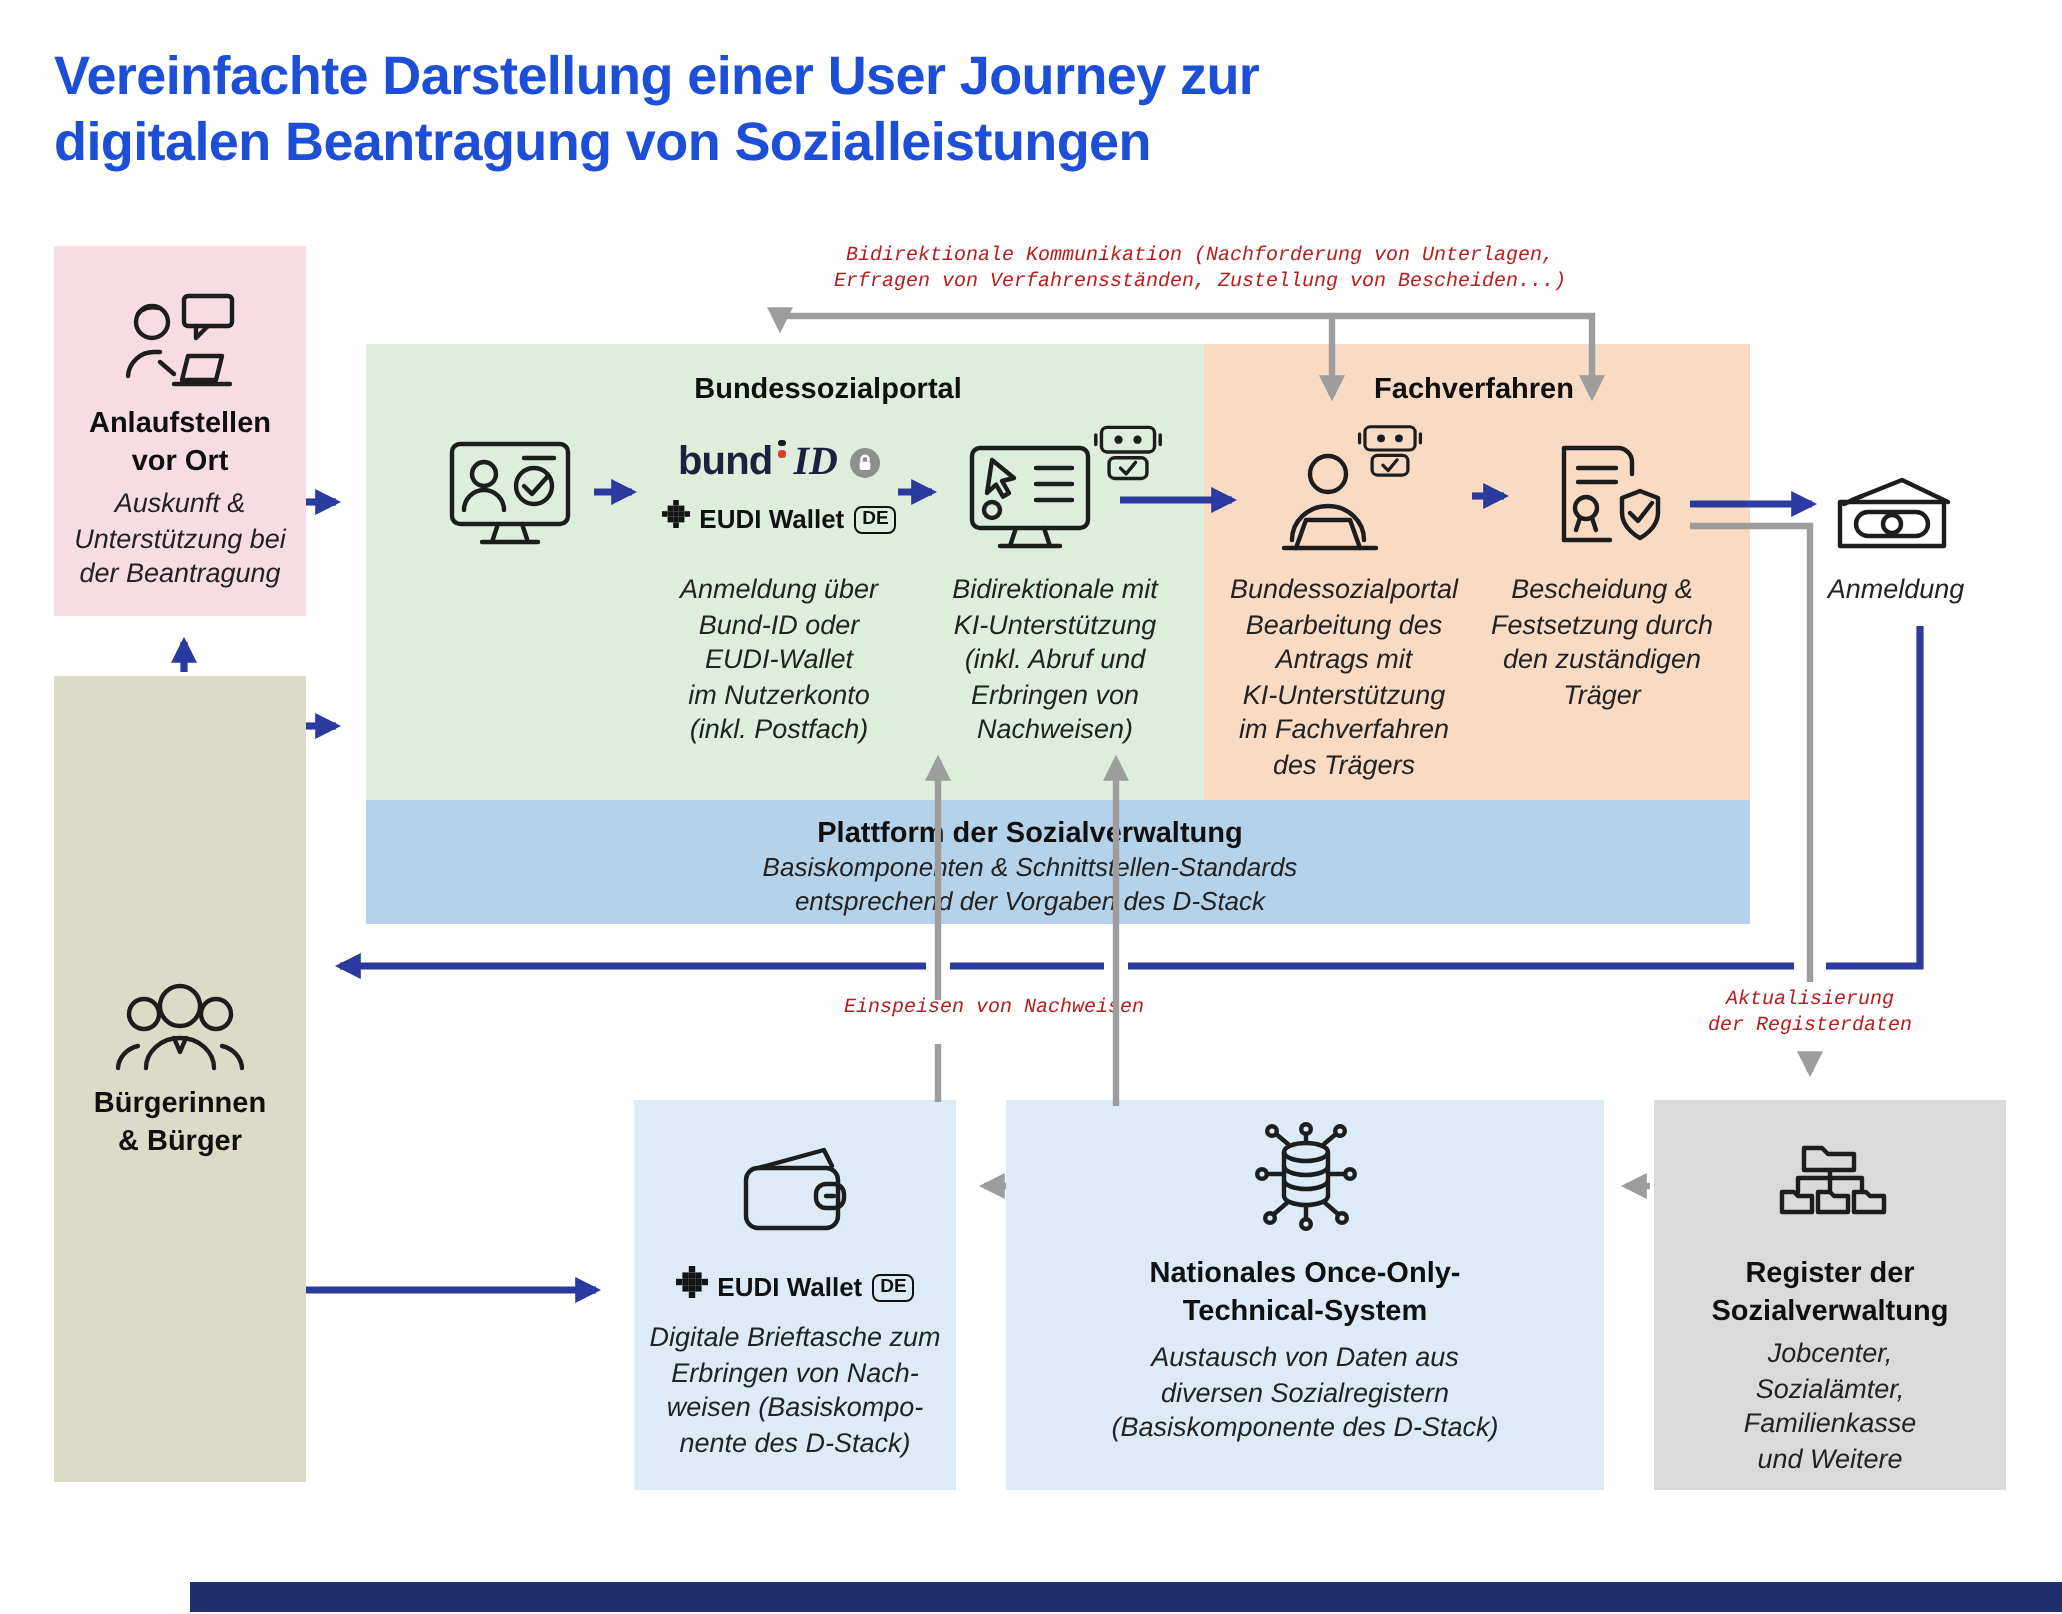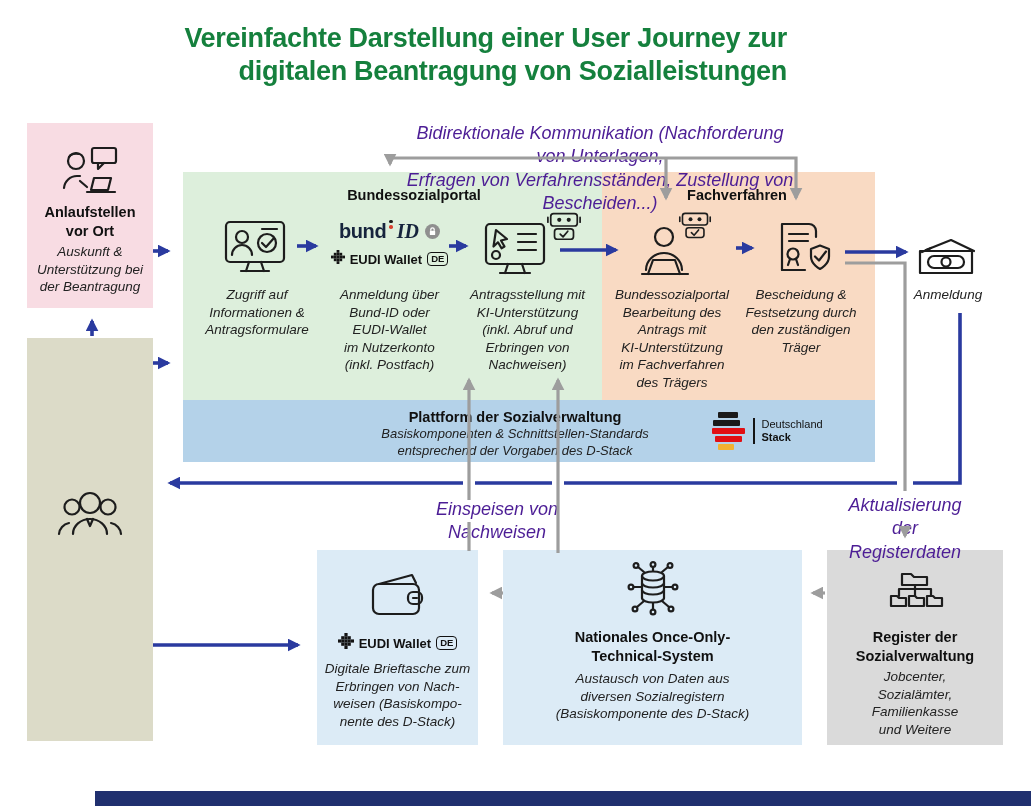--- a/index.html
+++ b/index.html
@@ -1,31 +1,31 @@
 <!DOCTYPE html>
 <html><head>
 <meta charset="utf-8">
 <style>
   html,body{margin:0;padding:0;background:#fff;}
   .canvas{position:relative;width:1031px;height:807px;background:#fff;overflow:hidden;
           font-family:"Liberation Sans","DejaVu Sans",sans-serif;color:#141414;}
   .abs{position:absolute;}
   .pre{white-space:pre-line;}
-  .page-title{font-size:27px;font-weight:700;line-height:1.22;letter-spacing:-0.3px;color:#15803d;text-align:right;}
+  .page-title{font-size:27px;font-weight:700;line-height:1.22;letter-spacing:-0.3px;color:#1d4ed8;}
   .box{position:absolute;}
   .bg-pink{background:#f8dce3;}
   .bg-beige{background:#dcdbc8;}
   .bg-green{background:#ddefdc;}
   .bg-orange{background:#f9dac3;}
   .bg-band{background:#b4d2e9;}
   .bg-lblue{background:#dcebf6;}
   .bg-gray{background:#dadada;}
   .box-title{font-weight:700;font-size:14.5px;line-height:1.28;text-align:center;color:#101010;}
   .desc{font-style:italic;font-size:13.5px;line-height:1.3;text-align:center;color:#222;}
-  .annotation{font-style:italic;font-size:18px;line-height:1.3;text-align:center;color:#4c1d95;}
+  .annotation{font-style:italic;font-size:10px;line-height:1.3;text-align:center;color:#b91c1c;font-family:Liberation Mono, monospace;}
   .icon-wrap{display:flex;justify-content:center;align-items:flex-end;}
   .lineart{stroke:#1d1d1d;fill:none;stroke-width:2.2;stroke-linecap:round;stroke-linejoin:round;}
   .lineart-thin{stroke:#1d1d1d;fill:none;stroke-width:1.8;stroke-linecap:round;stroke-linejoin:round;}
   .overlay{position:absolute;left:0;top:0;width:1031px;height:807px;pointer-events:none;}
   
   .bundid-row{display:flex;align-items:center;justify-content:center;gap:2px;}
   .bund{font-weight:700;font-size:20px;color:#16243d;letter-spacing:-0.4px;}
   .bid{font-family:"Liberation Serif","DejaVu Serif",serif;font-style:italic;font-weight:700;
        font-size:20px;color:#16243d;margin-left:2px;}
   .bundid-dots{display:flex;flex-direction:column;gap:2px;margin:-14px 0 0 1px;}
@@ -89,38 +89,37 @@
     <svg class="lineart" width="66" height="46" viewBox="0 0 66 46">
       <circle cx="15" cy="17" r="7.5"></circle>
       <path d="M2,44 a13,12 0 0 1 10,-11"></path>
       <circle cx="51" cy="17" r="7.5"></circle>
       <path d="M64,44 a13,12 0 0 0 -10,-11"></path>
       <circle cx="33" cy="13" r="10"></circle>
       <path d="M16,44 a17,15 0 0 1 34,0"></path>
       <path d="M30,29 l3,7 l3,-7"></path>
     </svg>
   </div>
+  <div class="abs box-title pre" style="left:27px;top:543px;width:126px;">Bürgerinnen
+&amp; Bürger</div>
 
   <div class="abs box-title" style="left:320px;top:186px;width:140px;margin-left:24px;">Bundessozialportal</div>
   <div class="abs box-title" style="left:667px;top:186px;width:140px;">Fachverfahren</div>
 
   <div class="abs icon-wrap" style="left:194px;top:214px;width:126px;height:62px;">
     <svg class="lineart" width="66" height="56" viewBox="0 0 66 56">
       <rect x="2" y="2" width="58" height="40" rx="4"></rect>
       <circle cx="18" cy="17" r="6"></circle>
       <path d="M8,35 a10,10 0 0 1 20,0"></path>
       <circle cx="43" cy="23" r="9"></circle>
       <path d="M38,23 l4,4 l8,-9"></path>
       <path d="M38,9 h15"></path>
       <path d="M25,42 l-3,9 M37,42 l3,9 M17,51 h28"></path>
     </svg>
   </div>
-  <div class="abs desc pre" style="left:194px;top:286px;width:126px;">Zugriff auf
-Informationen &amp;
-Antragsformulare</div>
 
   <div class="abs bundid-row" style="left:326px;top:216px;width:127px;height:30px;">
     <span class="bund">bund</span>
     <span class="bundid-dots">
         <i class="dot dk"></i>
         <i class="dot rd"></i>
       </span>
     <span class="bid">ID</span>
     <span class="lock-badge">
       <svg width="15" height="15" viewBox="0 0 14 14">
@@ -167,21 +166,21 @@
     </svg>
     <svg class="lineart-thin" width="36" height="32" viewBox="0 0 38 32" style="position:absolute;left:82px;top:18px;">
       <rect x="5" y="3" width="28" height="13" rx="3"></rect>
       <circle cx="14" cy="9.5" r="2.2" fill="#1d1d1d" stroke="none"></circle>
       <circle cx="24" cy="9.5" r="2.2" fill="#1d1d1d" stroke="none"></circle>
       <path d="M2,7 v5 M36,7 v5"></path>
       <rect x="9" y="19" width="20" height="11" rx="3"></rect>
       <path d="M15,24.5 l3,3 l5,-6"></path>
     </svg>
   </div>
-  <div class="abs desc pre" style="left:462px;top:286px;width:131px;">Antragsstellung mit
+  <div class="abs desc pre" style="left:462px;top:286px;width:131px;">Bidirektionale mit
 KI-Unterstützung
 (inkl. Abruf und
 Erbringen von
 Nachweisen)</div>
 
   <div class="abs" style="left:608px;top:192px;width:128px;height:84px;">
     <svg class="lineart" width="58" height="50" viewBox="0 0 58 50" style="position:absolute;left:28px;top:34px;">
       <circle cx="28" cy="11" r="9"></circle>
       <path d="M10,44 a18,17 0 0 1 36,0"></path>
       <path d="M12,48 l5,-14 h22 l5,14"></path>
@@ -226,34 +225,20 @@
       <rect x="2" y="15" width="52" height="22"></rect>
       <rect x="10" y="20" width="36" height="12" rx="6"></rect>
       <circle cx="28" cy="26" r="4.5"></circle>
     </svg>
   </div>
   <div class="abs desc" style="left:893px;top:286px;width:110px;">Anmeldung</div>
 
   <div class="abs box-title" style="left:330px;top:408px;width:370px;">Plattform der Sozialverwaltung</div>
   <div class="abs desc pre" style="left:330px;top:426px;width:370px;font-size:13px;">Basiskomponenten &amp; Schnittstellen-Standards
 entsprechend der Vorgaben des D-Stack</div>
-  <div class="abs dstack" style="left:712px;top:412px;">
-    <div class="dstack-bars">
-      <i style="background:#1a1a1a;width:20px;margin-left:6px;"></i>
-      <i style="background:#1a1a1a;width:27px;margin-left:1px;"></i>
-      <i style="background:#e10f14;width:33px;"></i>
-      <i style="background:#e10f14;width:27px;margin-left:3px;"></i>
-      <i style="background:#f2b231;width:16px;margin-left:6px;"></i>
-    </div>
-    <div class="dstack-divider"></div>
-    <div class="dstack-text">
-      <div>Deutschland</div>
-      <div class="b">Stack</div>
-    </div>
-  </div>
 
   <div class="abs annotation" style="left:407px;top:498px;width:180px;">Einspeisen von Nachweisen</div>
   <div class="abs annotation pre" style="left:843px;top:494px;width:124px;">Aktualisierung
 der Registerdaten</div>
 
   <div class="abs icon-wrap" style="left:317px;top:566px;width:161px;height:52px;">
     <svg class="lineart" width="56" height="46" viewBox="0 0 56 46">
       <path d="M9,12 L42,3 l4,8"></path>
       <rect x="3" y="12" width="46" height="30" rx="6"></rect>
       <rect x="38" y="20" width="14" height="12" rx="5"></rect>

